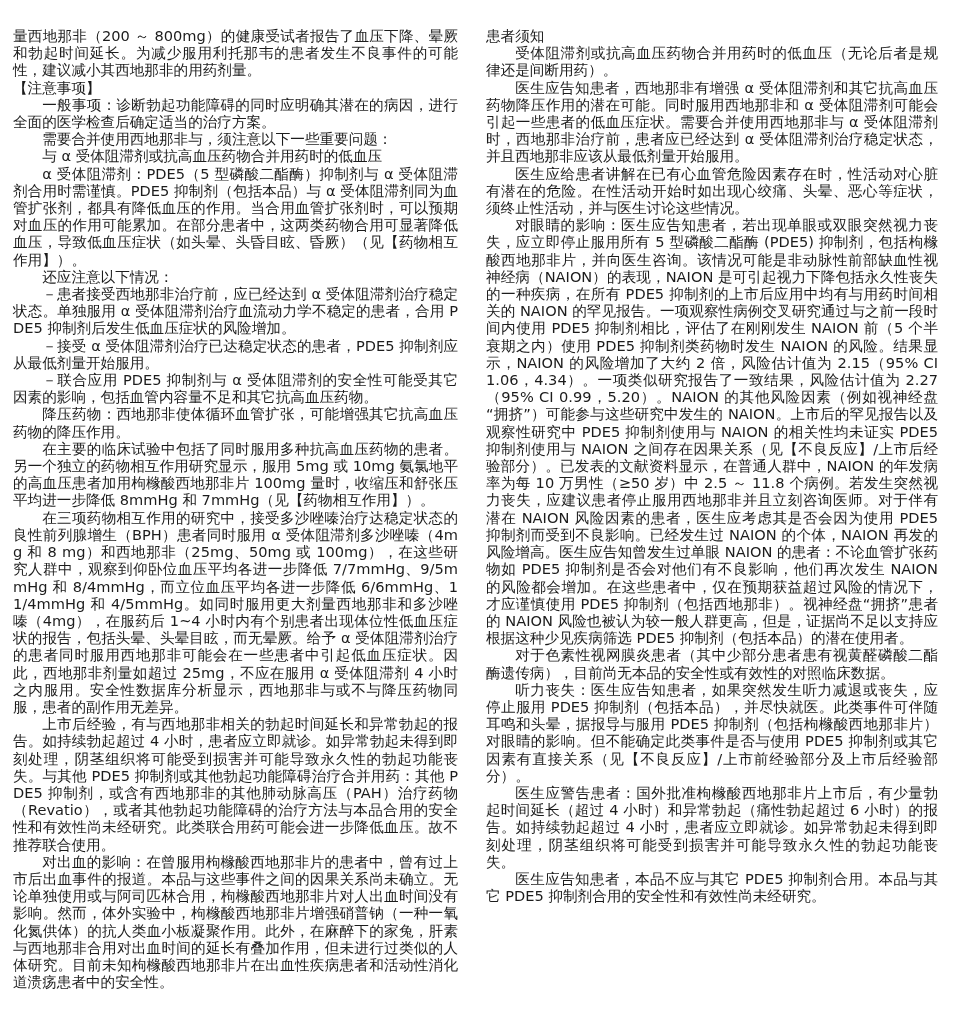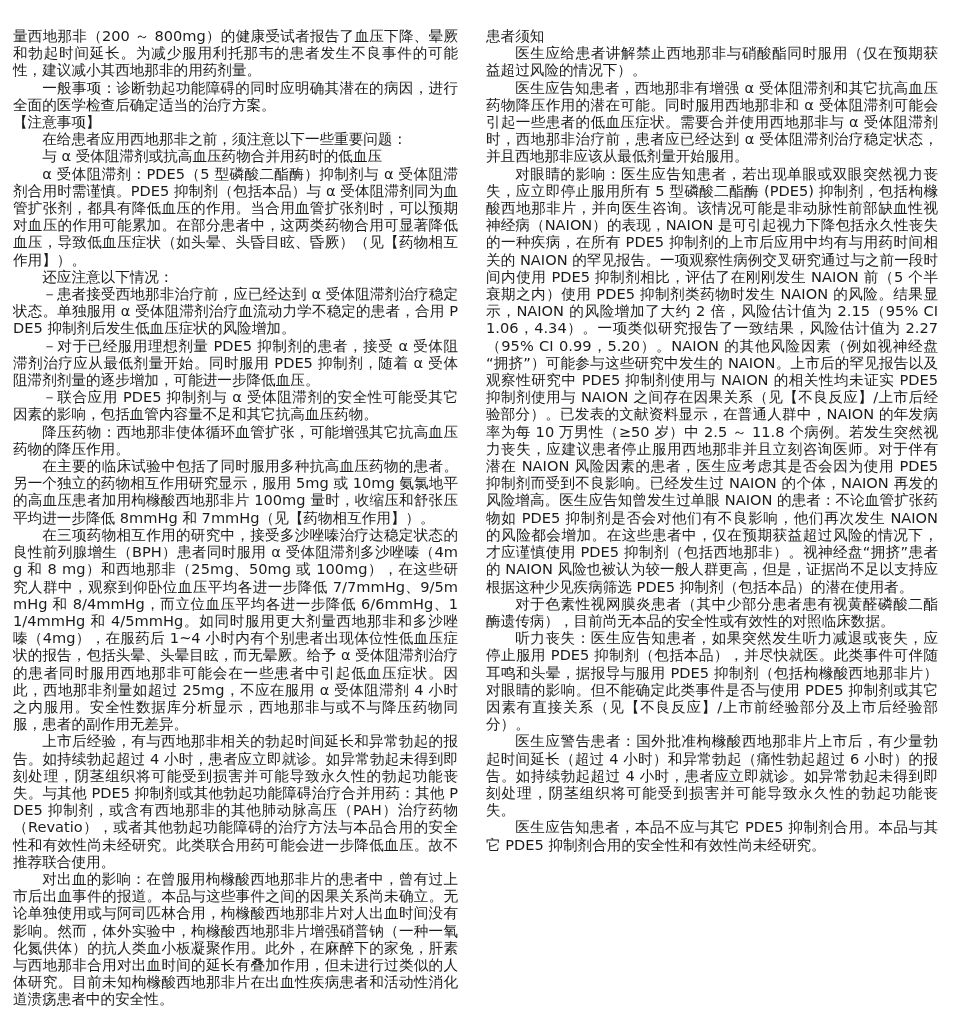--- a/index.html
+++ b/index.html
@@ -36,38 +36,39 @@
   p.para.indent { text-indent: 2em; }
   p.para.heading { font-weight: bold; }
   .bold { font-weight: normal; }
 </style>
 </head>
 <body>
 
 <div class="page">
   <div class="column left">
       <p class="para"><span>量西地那非（200 ～ 800mg）的健康受试者报告了血压下降、晕厥和勃起时间延长。为减少服用利托那韦的患者发生不良事件的可能性，建议减小其西地那非的用药剂量。</span></p>
+      <p class="para heading"><span class="bold">【注意事项】</span></p>
       <p class="para indent"><span>一般事项：诊断勃起功能障碍的同时应明确其潜在的病因，进行全面的医学检查后确定适当的治疗方案。</span></p>
-      <p class="para heading"><span class="bold">【注意事项】</span></p>
-      <p class="para indent"><span>在给患者应用西地那非之前，须注意以下一些重要问题：</span></p>
+      <p class="para indent"><span>需要合并使用西地那非与，须注意以下一些重要问题：</span></p>
       <p class="para indent"><span>与 α 受体阻滞剂或抗高血压药物合并用药时的低血压</span></p>
       <p class="para indent"><span>α 受体阻滞剂：PDE5（5 型磷酸二酯酶）抑制剂与 α 受体阻滞剂合用时需谨慎。PDE5 抑制剂（包括本品）与 α 受体阻滞剂同为血管扩张剂，都具有降低血压的作用。当合用血管扩张剂时，可以预期对血压的作用可能累加。在部分患者中，这两类药物合用可显著降低血压，导致低血压症状（如头晕、头昏目眩、昏厥）（见</span><span class="bold">【药物相互作用】</span><span>）。</span></p>
       <p class="para indent"><span>还应注意以下情况：</span></p>
       <p class="para indent"><span>－患者接受西地那非治疗前，应已经达到 α 受体阻滞剂治疗稳定状态。单独服用 α 受体阻滞剂治疗血流动力学不稳定的患者，合用 PDE5 抑制剂后发生低血压症状的风险增加。</span></p>
-      <p class="para indent"><span>－对于已经服用理想剂量 PDE5 抑制剂的患者，接受 α 受体阻滞剂治疗应从最低剂量开始。同时服用 PDE5 抑制剂，随着 α 受体阻滞剂剂量的逐步增加，可能进一步降低血压。</span></p>
+      <p class="para indent"><span>－接受 α 受体阻滞剂治疗已达稳定状态的患者，PDE5 抑制剂应从最低剂量开始服用。</span></p>
       <p class="para indent"><span>－联合应用 PDE5 抑制剂与 α 受体阻滞剂的安全性可能受其它因素的影响，包括血管内容量不足和其它抗高血压药物。</span></p>
       <p class="para indent"><span>降压药物：西地那非使体循环血管扩张，可能增强其它抗高血压药物的降压作用。</span></p>
       <p class="para indent"><span>在主要的临床试验中包括了同时服用多种抗高血压药物的患者。另一个独立的药物相互作用研究显示，服用 5mg 或 10mg 氨氯地平的高血压患者加用枸橼酸西地那非片 100mg 量时，收缩压和舒张压平均进一步降低 8mmHg 和 7mmHg（见</span><span class="bold">【药物相互作用】</span><span>）。</span></p>
       <p class="para indent"><span>在三项药物相互作用的研究中，接受多沙唑嗪治疗达稳定状态的良性前列腺增生（BPH）患者同时服用 α 受体阻滞剂多沙唑嗪（4mg 和 8 mg）和西地那非（25mg、50mg 或 100mg），在这些研究人群中，观察到仰卧位血压平均各进一步降低 7/7mmHg、9/5mmHg 和 8/4mmHg，而立位血压平均各进一步降低 6/6mmHg、11/4mmHg 和 4/5mmHg。如同时服用更大剂量西地那非和多沙唑嗪（4mg），在服药后 1~4 小时内有个别患者出现体位性低血压症状的报告，包括头晕、头晕目眩，而无晕厥。给予 α 受体阻滞剂治疗的患者同时服用西地那非可能会在一些患者中引起低血压症状。因此，西地那非剂量如超过 25mg，不应在服用 α 受体阻滞剂 4 小时之内服用。安全性数据库分析显示，西地那非与或不与降压药物同服，患者的副作用无差异。</span></p>
       <p class="para indent"><span>上市后经验，有与西地那非相关的勃起时间延长和异常勃起的报告。如持续勃起超过 4 小时，患者应立即就诊。如异常勃起未得到即刻处理，阴茎组织将可能受到损害并可能导致永久性的勃起功能丧失。与其他 PDE5 抑制剂或其他勃起功能障碍治疗合并用药：其他 PDE5 抑制剂，或含有西地那非的其他肺动脉高压（PAH）治疗药物（Revatio），或者其他勃起功能障碍的治疗方法与本品合用的安全性和有效性尚未经研究。此类联合用药可能会进一步降低血压。故不推荐联合使用。</span></p>
       <p class="para indent"><span>对出血的影响：在曾服用枸橼酸西地那非片的患者中，曾有过上市后出血事件的报道。本品与这些事件之间的因果关系尚未确立。无论单独使用或与阿司匹林合用，枸橼酸西地那非片对人出血时间没有影响。然而，体外实验中，枸橼酸西地那非片增强硝普钠（一种一氧化氮供体）的抗人类血小板凝聚作用。此外，在麻醉下的家兔，肝素与西地那非合用对出血时间的延长有叠加作用，但未进行过类似的人体研究。目前未知枸橼酸西地那非片在出血性疾病患者和活动性消化道溃疡患者中的安全性。</span></p>
     </div>
   <div class="column right">
       <p class="para heading"><span class="bold">患者须知</span></p>
-      <p class="para indent"><span>医生应给患者讲解禁止西地那非与硝酸酯同时服用（仅在预期获益超过风险的情况下）。</span></p>
+      <p class="para indent"><span>受体阻滞剂或抗高血压药物合并用药时的低血压（无论后者是规律还是间断用药）。</span></p>
       <p class="para indent"><span>医生应告知患者，西地那非有增强 α 受体阻滞剂和其它抗高血压药物降压作用的潜在可能。同时服用西地那非和 α 受体阻滞剂可能会引起一些患者的低血压症状。需要合并使用西地那非与 α 受体阻滞剂时，西地那非治疗前，患者应已经达到 α 受体阻滞剂治疗稳定状态，并且西地那非应该从最低剂量开始服用。</span></p>
+      <p class="para indent"><span>医生应给患者讲解在已有心血管危险因素存在时，性活动对心脏有潜在的危险。在性活动开始时如出现心绞痛、头晕、恶心等症状，须终止性活动，并与医生讨论这些情况。</span></p>
       <p class="para indent"><span>对眼睛的影响：医生应告知患者，若出现单眼或双眼突然视力丧失，应立即停止服用所有 5 型磷酸二酯酶 (PDE5) 抑制剂，包括枸橼酸西地那非片，并向医生咨询。该情况可能是非动脉性前部缺血性视神经病（NAION）的表现，NAION 是可引起视力下降包括永久性丧失的一种疾病，在所有 PDE5 抑制剂的上市后应用中均有与用药时间相关的 NAION 的罕见报告。一项观察性病例交叉研究通过与之前一段时间内使用 PDE5 抑制剂相比，评估了在刚刚发生 NAION 前（5 个半衰期之内）使用 PDE5 抑制剂类药物时发生 NAION 的风险。结果显示，NAION 的风险增加了大约 2 倍，风险估计值为 2.15（95% CI 1.06，4.34）。一项类似研究报告了一致结果，风险估计值为 2.27（95% CI 0.99，5.20）。NAION 的其他风险因素（例如视神经盘“拥挤”）可能参与这些研究中发生的 NAION。上市后的罕见报告以及观察性研究中 PDE5 抑制剂使用与 NAION 的相关性均未证实 PDE5 抑制剂使用与 NAION 之间存在因果关系（见</span><span class="bold">【不良反应】</span><span>/上市后经验部分）。已发表的文献资料显示，在普通人群中，NAION 的年发病率为每 10 万男性（≥50 岁）中 2.5 ～ 11.8 个病例。若发生突然视力丧失，应建议患者停止服用西地那非并且立刻咨询医师。对于伴有潜在 NAION 风险因素的患者，医生应考虑其是否会因为使用 PDE5 抑制剂而受到不良影响。已经发生过 NAION 的个体，NAION 再发的风险增高。医生应告知曾发生过单眼 NAION 的患者：不论血管扩张药物如 PDE5 抑制剂是否会对他们有不良影响，他们再次发生 NAION 的风险都会增加。在这些患者中，仅在预期获益超过风险的情况下，才应谨慎使用 PDE5 抑制剂（包括西地那非）。视神经盘“拥挤”患者的 NAION 风险也被认为较一般人群更高，但是，证据尚不足以支持应根据这种少见疾病筛选 PDE5 抑制剂（包括本品）的潜在使用者。</span></p>
       <p class="para indent"><span>对于色素性视网膜炎患者（其中少部分患者患有视黄醛磷酸二酯酶遗传病），目前尚无本品的安全性或有效性的对照临床数据。</span></p>
       <p class="para indent"><span>听力丧失：医生应告知患者，如果突然发生听力减退或丧失，应停止服用 PDE5 抑制剂（包括本品），并尽快就医。此类事件可伴随耳鸣和头晕，据报导与服用 PDE5 抑制剂（包括枸橼酸西地那非片）对眼睛的影响。但不能确定此类事件是否与使用 PDE5 抑制剂或其它因素有直接关系（见</span><span class="bold">【不良反应】</span><span>/上市前经验部分及上市后经验部分）。</span></p>
       <p class="para indent"><span>医生应警告患者：国外批准枸橼酸西地那非片上市后，有少量勃起时间延长（超过 4 小时）和异常勃起（痛性勃起超过 6 小时）的报告。如持续勃起超过 4 小时，患者应立即就诊。如异常勃起未得到即刻处理，阴茎组织将可能受到损害并可能导致永久性的勃起功能丧失。</span></p>
       <p class="para indent"><span>医生应告知患者，本品不应与其它 PDE5 抑制剂合用。本品与其它 PDE5 抑制剂合用的安全性和有效性尚未经研究。</span></p>
     </div>
 </div>
 
 </body></html>

